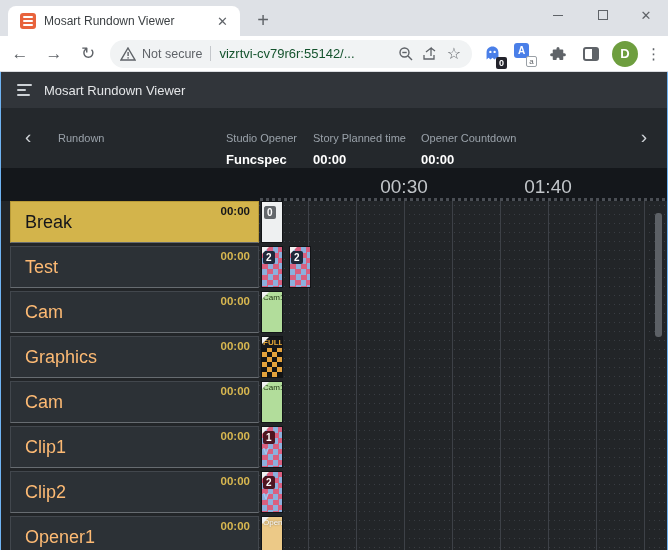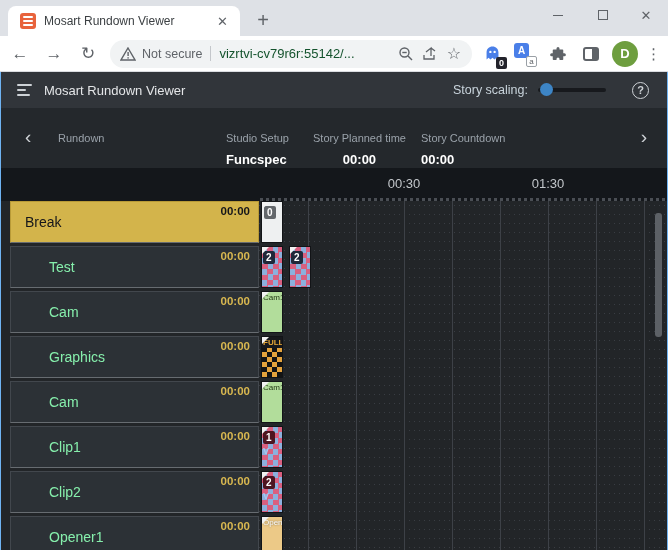--- a/index.html
+++ b/index.html
@@ -66,40 +66,40 @@
   .slider .thumb { position:absolute; left:2px; top:-5px; width:13px; height:13px; border-radius:50%; background:#3d85c6; }
   .help { width:17px; height:17px; border:1.5px solid #cfd3d7; border-radius:50%; color:#cfd3d7; font-size:11px;
           font-weight:bold; display:flex; align-items:center; justify-content:center; margin-right:6px; }
 
   .info-bar { position:relative; height:60px; background:#24282c; }
   .nav-chv { position:absolute; top:18px; color:#cfd3d7; font-size:19px; line-height:22px; }
   .chv-prev { left:24px; } .chv-next { right:20px; }
   .info-field { position:absolute; top:24px; }
   .info-field .lbl { font-size:11px; color:#9aa2aa; margin-bottom:8px; white-space:nowrap; }
   .info-field .val { font-size:13px; font-weight:bold; color:#fff; white-space:nowrap; }
-  .f0{left:57px;} .f1{left:225px;} .f2{left:312px;text-align:center;} .f3{left:420px;} .f4{left:524px;}
+  .f0{left:57px;} .f1{left:225px;} .f2{left:312px;} .f3{left:420px;} .f4{left:524px;}
 
   .theader { position:relative; height:33px; background:#14171b; }
-  .tlabel { position:absolute; top:8px; transform:translateX(-50%); color:#c2c6ca; font-size:13px; }
+  .tlabel { position:absolute; top:8px; transform:translateX(-50%); color:#c2c6ca; font-size:19px; }
   .ticks { position:absolute; left:259px; right:0; bottom:0; height:3px;
            background:repeating-linear-gradient(90deg,#4a4e54 0 3px,transparent 3px 6px); }
 
   .rows-wrap { position:relative; height:349px; overflow:hidden; background:#222528; }
   .dots-layer { position:absolute; left:256px; right:0; top:0; bottom:0;
                 background-image:radial-gradient(circle,#393d43 0.8px,transparent 1px);
                 background-size:5px 9px; }
   .gridline { position:absolute; top:0; bottom:0; width:1px; background:#3d4147; }
 
   .story-row { position:absolute; left:0; right:0; height:45px; }
   .story-block { position:absolute; left:9px; width:249px; height:42px; display:flex; align-items:center;
                  padding-left:14px; border:1px solid #42474d; border-bottom:1px solid #676c71; }
-  .story-block .row-name { font-size:14px; }
+  .story-block .row-name { font-size:18px; }
   .story-block .row-time { position:absolute; top:3px; right:8px; font-size:11.5px; font-weight:bold; }
   .v-dark .story-block { background:#2c3136; }
-  .v-dark .row-name { color:#86efac;margin-left:24px; } .v-dark .row-time { color:#d9b850; }
+  .v-dark .row-name { color:#fdba74; } .v-dark .row-time { color:#d9b850; }
   .v-break .story-block { background:#d3b44b; border-color:#b89a37; border-bottom-color:#676c71; }
   .v-break .row-name { color:#15161a; } .v-break .row-time { color:#15161a; }
 
   .item { position:absolute; top:0; width:22px; height:42px; border:1px solid #121417; overflow:hidden; }
   .item::before { content:""; position:absolute; top:0; left:0; border-top:7px solid #f2f2f2;
                   border-right:7px solid transparent; z-index:3; }
   .item .badge { position:relative; z-index:2; display:inline-block; margin:1px; padding:0 3px; font-size:10px;
                  font-weight:bold; color:#fff; border-radius:2px; line-height:13px; }
   .item .item-label { position:relative; z-index:2; font-size:8px; white-space:nowrap; display:inline-block;
                       padding:1px 1px; vertical-align:top; }
@@ -202,55 +202,48 @@
 
   <div class="app">
 
     <div class="app-header">
       <span class="menu-ic">
           <i></i>
           <i></i>
           <i></i>
         </span>
       <span class="app-title">Mosart Rundown Viewer</span>
-      <span class="hdr-right">
-        <span class="scale-label">Story scaling:</span>
-        <span class="slider">
-            <span class="thumb"></span>
-          </span>
-        <span class="help">?</span>
-      </span>
     </div>
 
     <div class="info-bar">
       <span class="nav-chv chv-prev">‹</span>
       <span class="nav-chv chv-next">›</span>
 
     <div class="info-field f0">
           <div class="lbl">Rundown</div>
         </div>
         <div class="info-field f1">
-          <div class="lbl">Studio Setup</div>
+          <div class="lbl">Studio Opener</div>
           <div class="val">Funcspec</div>
         </div>
         <div class="info-field f2">
           <div class="lbl">Story Planned time</div>
           <div class="val">00:00</div>
         </div>
         <div class="info-field f3">
-          <div class="lbl">Story Countdown</div>
+          <div class="lbl">Opener Countdown</div>
           <div class="val">00:00</div>
         </div>
       </div>
 
     <div class="theader">
       <div class="ticks"></div>
 
     <span class="tlabel" style="left: 403px;">00:30</span>
-        <span class="tlabel" style="left: 547px;">01:30</span>
+        <span class="tlabel" style="left: 547px;">01:40</span>
       </div>
 
     <div class="rows-wrap">
       <div class="dots-layer"></div>
 
       <div class="scroll-thumb"></div>
     <div class="gridline" style="left: 307px;"></div>
         <div class="gridline" style="left: 355px;"></div>
         <div class="gridline" style="left: 403px;"></div>
         <div class="gridline" style="left: 451px;"></div>

